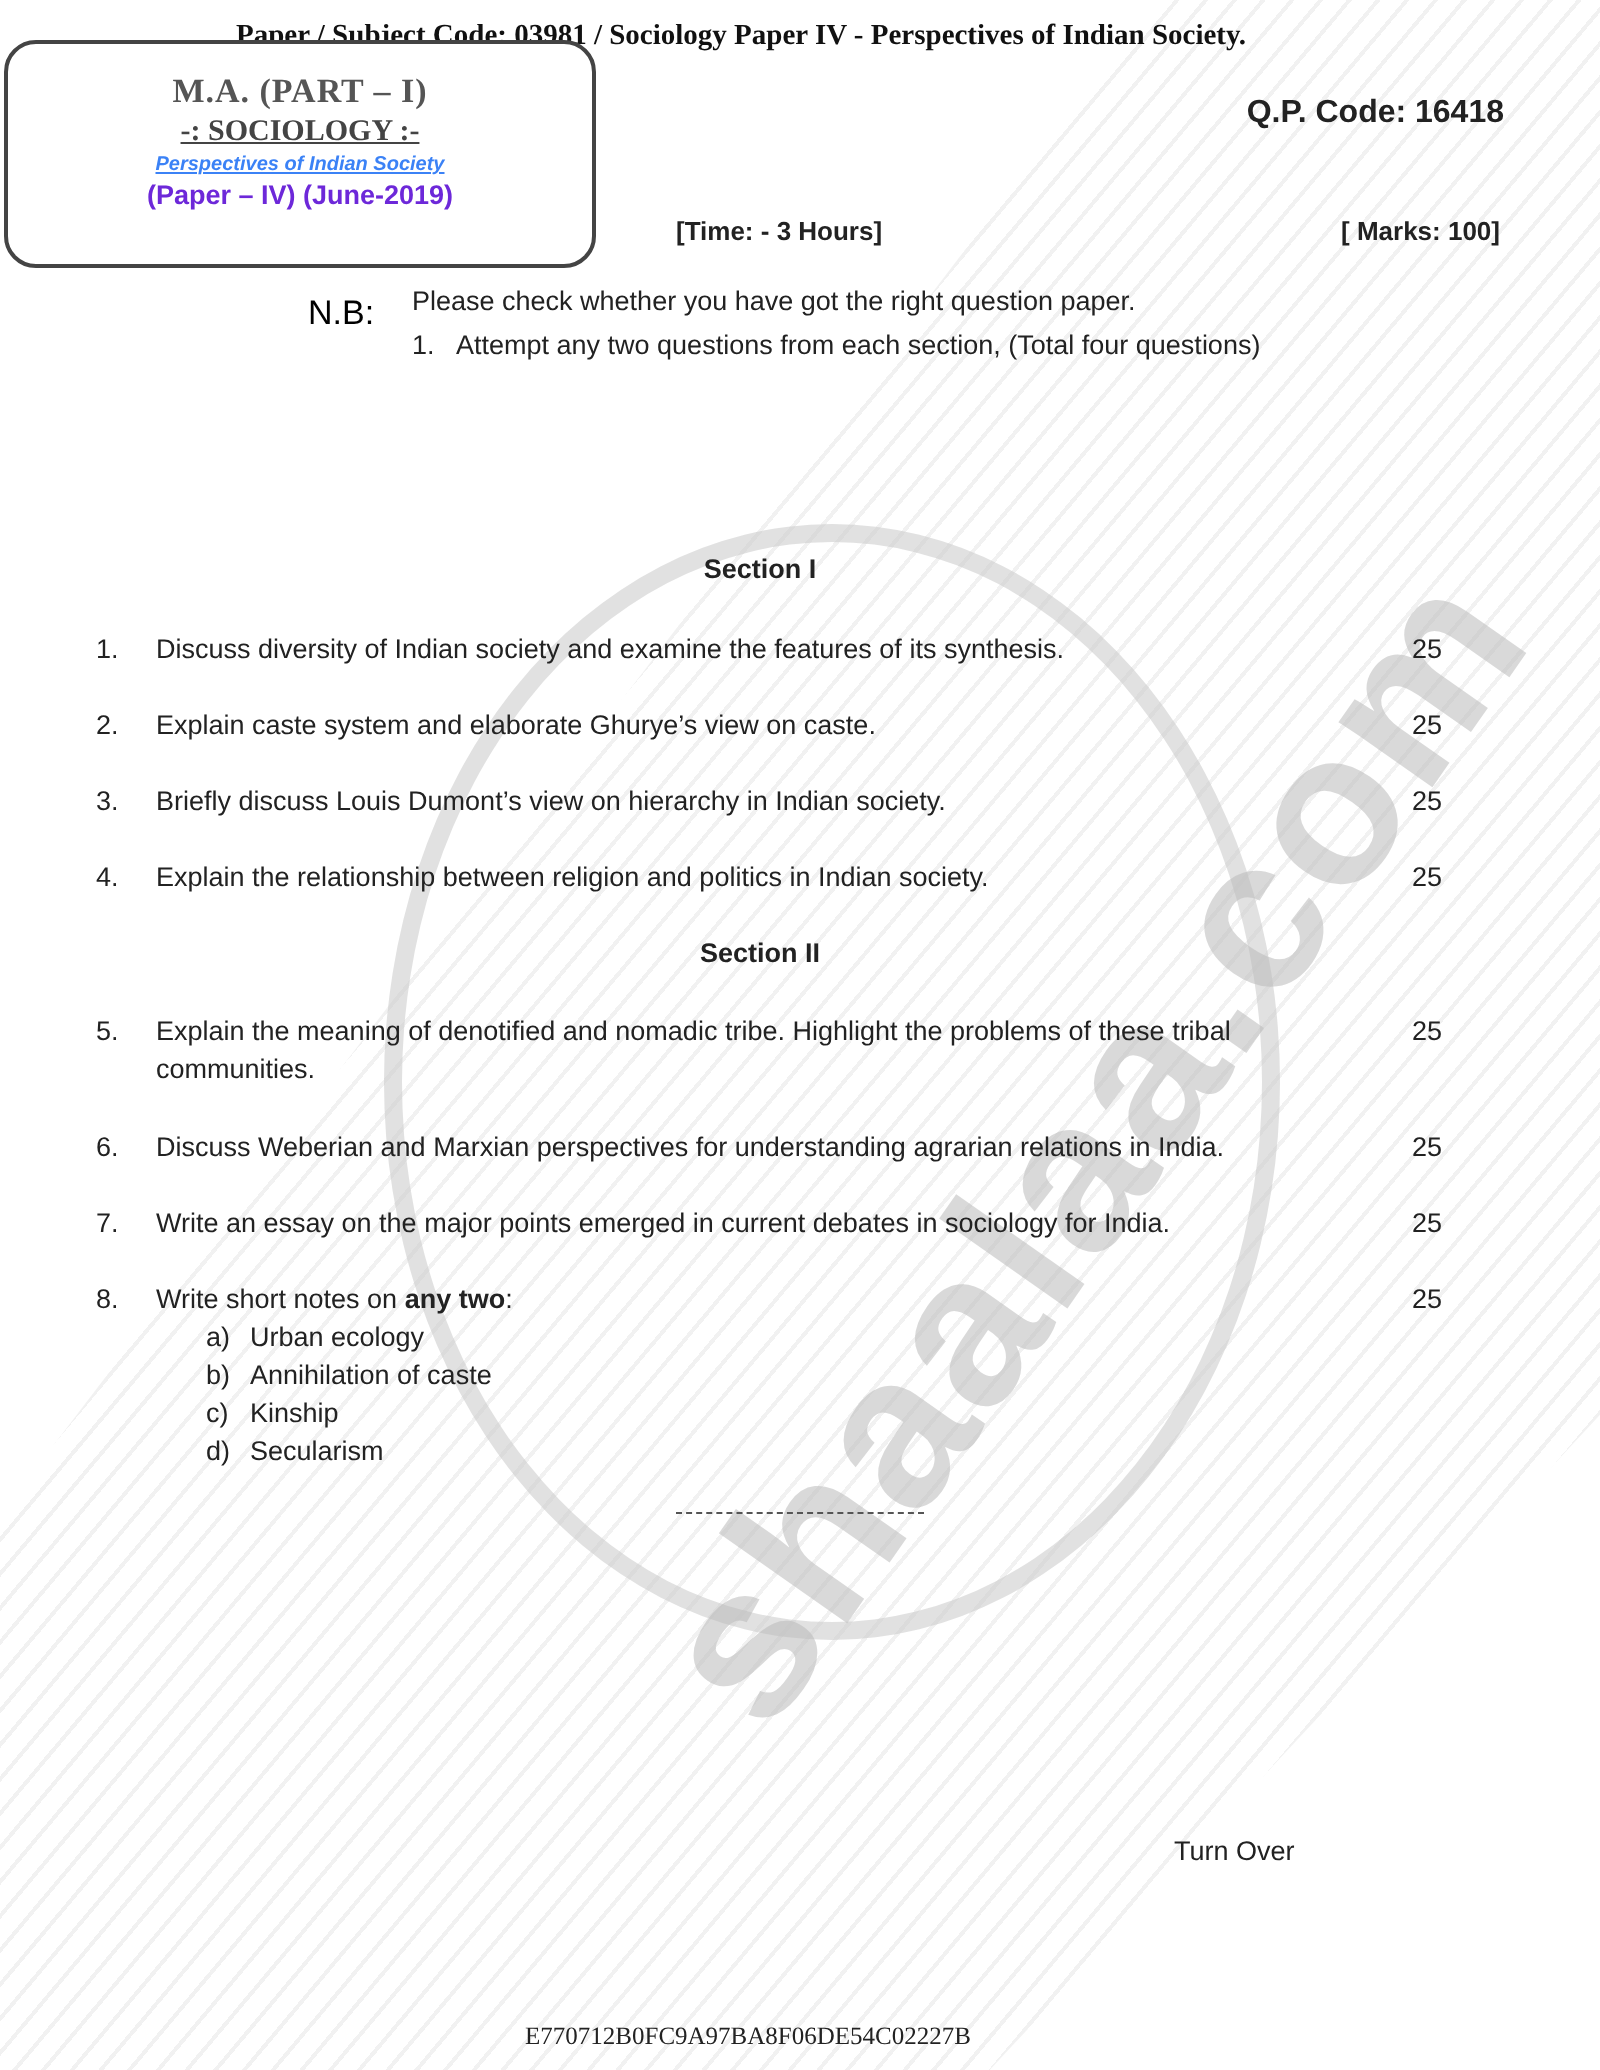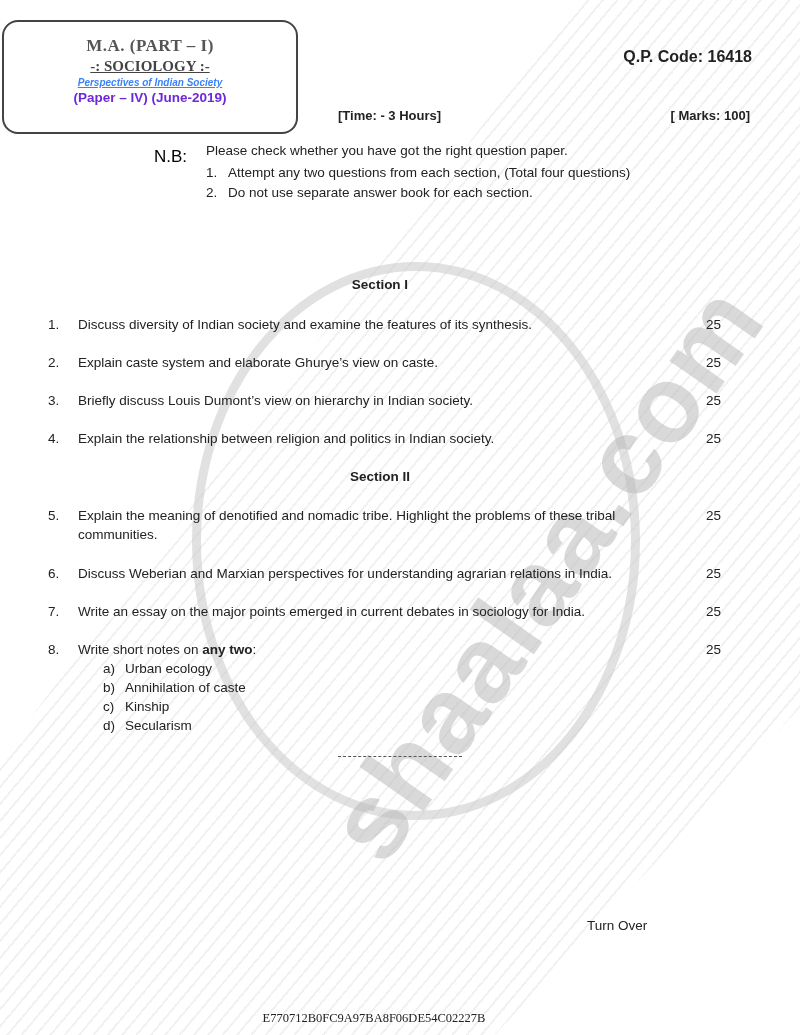--- a/index.html
+++ b/index.html
@@ -97,37 +97,37 @@
   </style>
 </head>
 <body>
 
 <div class="page">
 
   <div class="wm-band"></div>
   <div class="wm-circle"></div>
   <div class="wm-text">shaalaa.com</div>
 
+  <div class="top-line">Paper / Subject Code: 03981 / Sociology Paper IV - Perspectives of Indian Society.</div>
 
   <div class="title-box">
     <div class="tb-line1">M.A. (PART – I)</div>
     <div class="tb-line2">-: SOCIOLOGY :-</div>
     <div class="tb-line3">Perspectives of Indian Society</div>
     <div class="tb-line4">(Paper – IV) (June-2019)</div>
   </div>
 
   <div class="qp-code">Q.P. Code: 16418</div>
   <div class="time">[Time: - 3 Hours]</div>
   <div class="marks">[ Marks: 100]</div>
 
   <div class="intro">Please check whether you have got the right question paper.</div>
   <div class="nb-label">N.B:</div>
   <div class="nb-list">
     <div><span class="nb-num">1.</span><span>Attempt any two questions from each section, (Total four questions)</span></div>
-    <div><span class="nb-num">2.</span><span>Do not use separate answer book for each section.</span></div>
   </div>
 
   <div class="section-heading" style="top:277px;">Section I</div>
 
   <div class="q" style="top:315px;">
     <span class="num">1.</span>
     <span class="text">Discuss diversity of Indian society and examine the features of its synthesis.</span>
     <span class="mark">25</span>
   </div>
   <div class="q" style="top:353px;">

